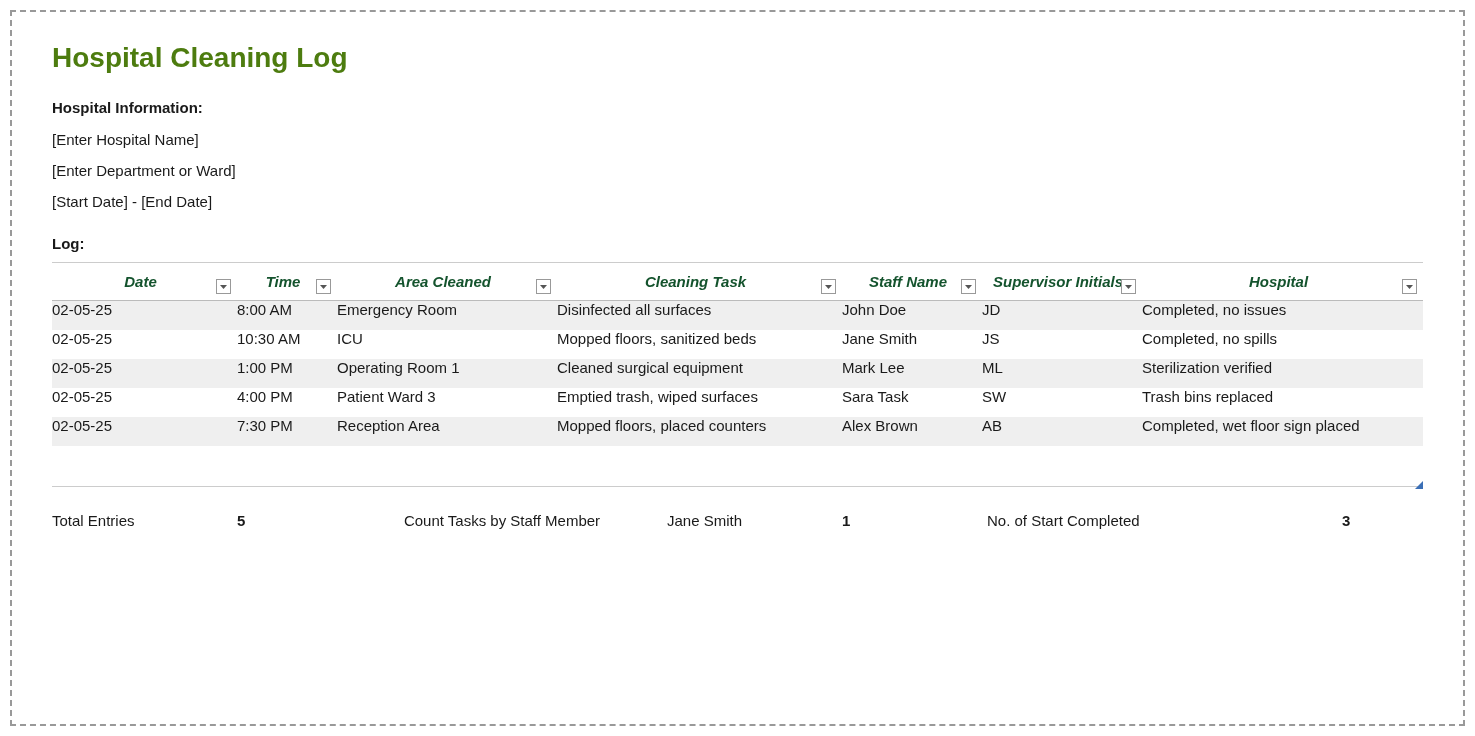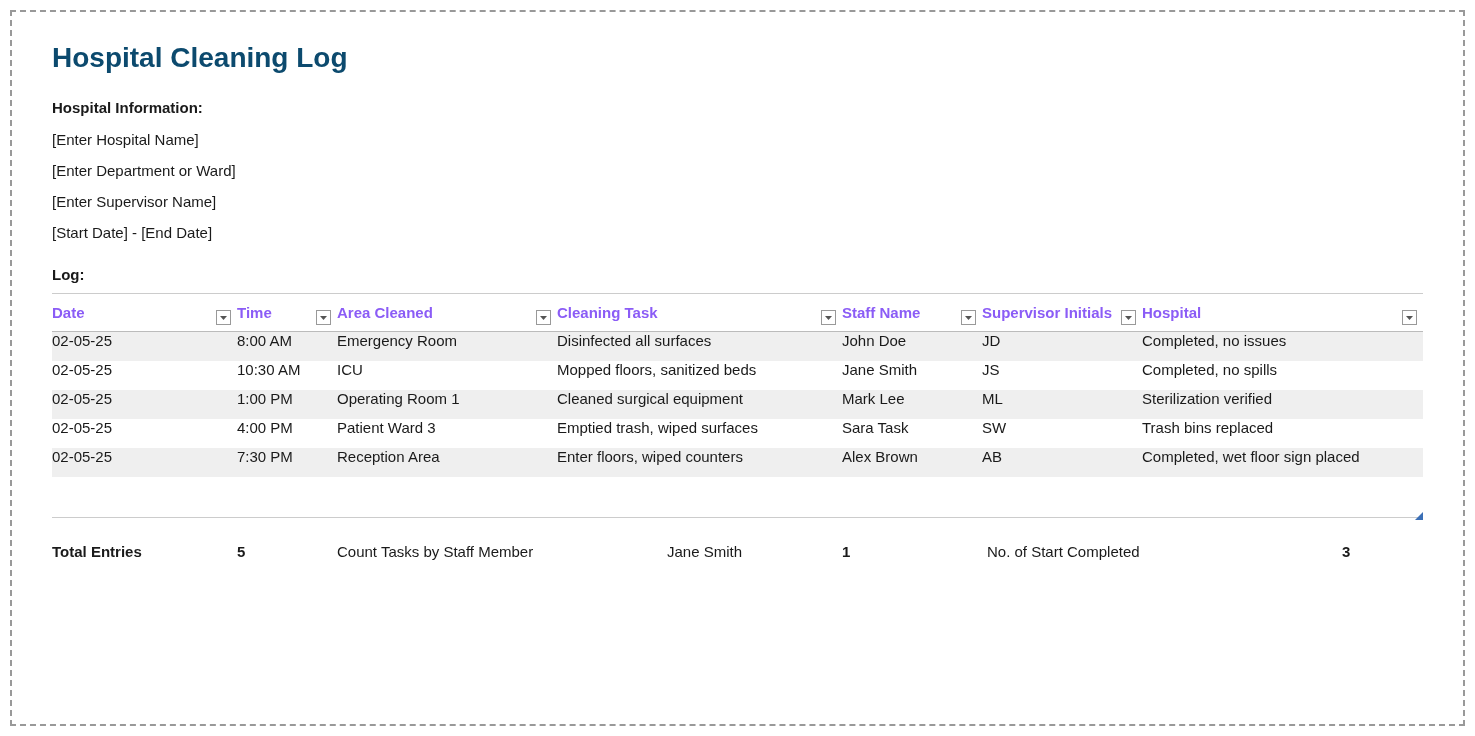--- a/index.html
+++ b/index.html
@@ -12,21 +12,21 @@
     height: 736px;
     position: relative;
   }
   .doc {
     margin: 10px;
     border: 2px dashed #999;
     padding: 25px 40px 30px 40px;
     height: 716px;
   }
   .title {
-    color: #0c4a6e;
+    color: #4d7c0f;
     font-size: 28px;
     font-weight: 700;
     margin: 5px 0 25px 0;
   }
   .section-label {
     font-weight:700;
     margin: 0 0 15px 0;
     font-size:15px;
   }
   .info-line {
@@ -42,28 +42,29 @@
     border:none;
     border-top:1px solid #ccc;
     margin: 8px 0 0 0;
   }
   table.log {
     width:100%;
     border-collapse:collapse;
     margin-top:0;
   }
   table.log th {
-    text-align:left;
-    color:#8b5cf6;
+    text-align:center;
+    color:#14532d;
     font-weight:700;
     font-size:15px;
     padding:10px 8px 10px 0;
     border-bottom:1px solid #bbb;
     position:relative;
     vertical-align:top;
+    font-style:italic;
   }
   table.log td {
     padding:0 8px 12px 0;
     font-size:15px;
     vertical-align:middle;
   }
   table.log tbody tr:nth-child(odd) td {
     background:#efefef;
   }
   .filter-btn {
@@ -103,39 +104,38 @@
     border-color:transparent transparent #3b6fb6 transparent;
   }
   .summary {
     display:flex;
     align-items:center;
     margin-top:25px;
     font-size:15px;
   }
   .summary .lbl { }
   .summary .val { font-weight:700; }
-  .sp-te-lbl { width:185px;font-weight:bold; }
+  .sp-te-lbl { width:185px; }
   .sp-te-val { width:100px; }
-  .sp-ct-lbl { width:330px; }
+  .sp-ct-lbl { width:330px;text-align:center; }
   .sp-ct-name{ width:175px; }
   .sp-ct-val { width:145px; }
   .sp-nc-lbl { width:355px; }
   .sp-nc-val { }
 </style>
 </head>
 <body>
 
 <div class="doc">
 
   <div class="title">Hospital Cleaning Log</div>
 
   <div class="section-label">Hospital Information:</div>
   <div class="info-line">[Enter Hospital Name]</div>
   <div class="info-line">[Enter Department or Ward]</div>
-  <div class="info-line">[Enter Supervisor Name]</div>
   <div class="info-line">[Start Date] - [End Date]</div>
 
   <div class="log-label">Log:</div>
 
   <hr class="hr-top">
 
   <table class="log">
     <thead>
       <tr>
         <th class="col-date">
@@ -230,21 +230,21 @@
           <td>Patient Ward 3</td>
           <td>Emptied trash, wiped surfaces</td>
           <td>Sara Task</td>
           <td>SW</td>
           <td>Trash bins replaced</td>
         </tr>
         <tr>
           <td>02-05-25</td>
           <td>7:30 PM</td>
           <td>Reception Area</td>
-          <td>Enter floors, wiped counters</td>
+          <td>Mopped floors, placed counters</td>
           <td>Alex Brown</td>
           <td>AB</td>
           <td>Completed, wet floor sign placed</td>
         </tr>
       </tbody>
   </table>
 
   <div class="table-end">
     <div class="resize-handle"></div>
   </div>

